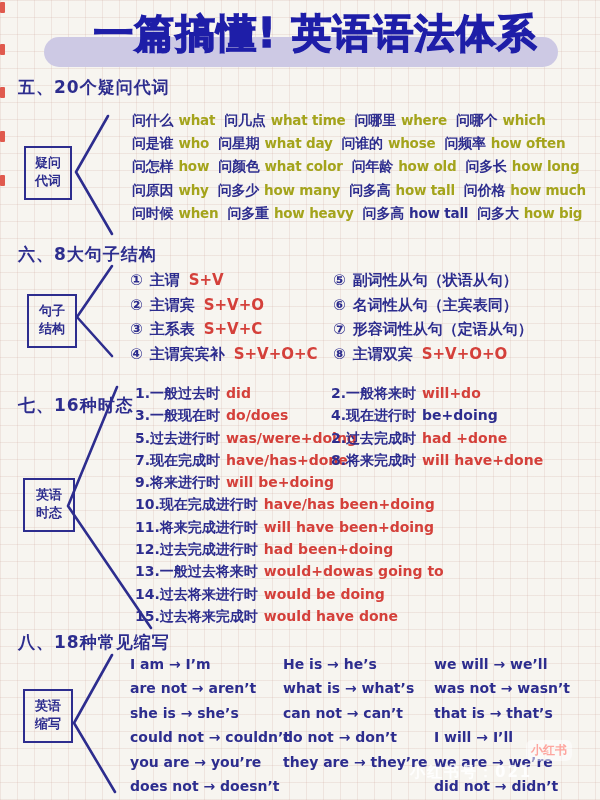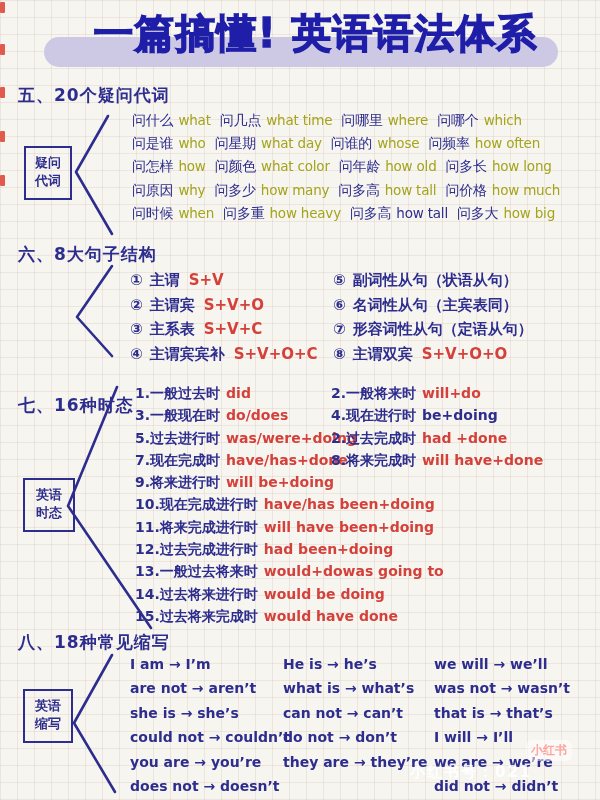--- a/index.html
+++ b/index.html
@@ -15,37 +15,37 @@
     padding-left:31px;
   }
   
   .title-band{position:absolute;left:44px;top:37px;width:514px;height:30px;border-radius:15px;background:#cdc9e4;}
   .title{position:absolute;left:0;top:6px;width:100%;margin:0;text-align:center;
     font-size:40px;font-weight:900;color:#1e1ea8;letter-spacing:1px;-webkit-text-stroke:1.3px #1e1ea8;}
   
   .edge-mark{position:absolute;left:0;width:5px;height:11px;background:#e05a4e;border-radius:1px;}
   
   h2.sec{position:absolute;margin:0;font-size:17px;font-weight:800;color:#2d2d8e;letter-spacing:1px;}
-  #h5{left:18px;top:84px;}
+  #h5{left:18px;top:76px;}
   #h6{left:18px;top:243px;}
   #h7{left:18px;top:361px;margin-top:33px;}
   #h8{left:18px;top:631px;}
   
   .oval{position:absolute;border:2.5px solid #2d2d8e;border-radius:0;color:#2d2d8e;
     font-size:13px;font-weight:800;text-align:center;line-height:1.35;padding-top:6px;box-sizing:content-box;}
   #oval5{left:24px;top:146px;width:44px;height:44px;}
   #oval6{left:27px;top:294px;width:46px;height:44px;}
   #oval7{left:23px;top:478px;width:48px;height:44px;}
   #oval8{left:23px;top:689px;width:46px;height:44px;}
   .oval span{display:block;}
   
   .braces{position:absolute;left:0;top:0;pointer-events:none;}
   
   #pronoun-rows{position:absolute;left:132px;top:112px;width:466px;}
-  .p-row{height:23.2px;font-size:14px;font-weight:400;white-space:nowrap;letter-spacing:-0.2px;}
+  .p-row{height:23.2px;font-size:14px;font-weight:700;white-space:nowrap;letter-spacing:-0.2px;}
   .p-row .zh{color:#2d2d8e;}
   .p-row .en{color:#a4a41c;margin:0 9px 0 5px;font-size:13.5px;}
   .en.navy{color:#2d2d8e;}
   
   #structure-left{position:absolute;left:130px;top:271px;}
   #structure-right{position:absolute;left:333px;top:271px;}
   .s-item{height:24.6px;font-size:15px;font-weight:700;white-space:nowrap;color:#2d2d8e;}
   .s-item .num{margin-right:7px;}
   .s-item .formula{color:#d4403a;margin-left:9px;}
   
@@ -94,20 +94,24 @@
   </div>
   <div id="pronoun-rows">
       <div class="p-row"><span class="zh">问什么</span><span class="en">what</span><span class="zh">问几点</span><span class="en">what time</span><span class="zh">问哪里</span><span class="en">where</span><span class="zh">问哪个</span><span class="en">which</span></div>
       <div class="p-row"><span class="zh">问是谁</span><span class="en">who</span><span class="zh">问星期</span><span class="en">what day</span><span class="zh">问谁的</span><span class="en">whose</span><span class="zh">问频率</span><span class="en">how often</span></div>
       <div class="p-row"><span class="zh">问怎样</span><span class="en">how</span><span class="zh">问颜色</span><span class="en">what color</span><span class="zh">问年龄</span><span class="en">how old</span><span class="zh">问多长</span><span class="en">how long</span></div>
       <div class="p-row"><span class="zh">问原因</span><span class="en">why</span><span class="zh">问多少</span><span class="en">how many</span><span class="zh">问多高</span><span class="en">how tall</span><span class="zh">问价格</span><span class="en">how much</span></div>
       <div class="p-row"><span class="zh">问时候</span><span class="en">when</span><span class="zh">问多重</span><span class="en">how heavy</span><span class="zh">问多高</span><span class="en navy">how tall</span><span class="zh">问多大</span><span class="en">how big</span></div>
     </div>
 
   <h2 class="sec" id="h6">六、8大句子结构</h2>
+  <div class="oval" id="oval6">
+    <span>句子</span>
+    <span>结构</span>
+  </div>
   <div id="structure-left">
       <div class="s-item"><span class="num">①</span><span class="zh">主谓</span><span class="formula">S+V</span></div>
       <div class="s-item"><span class="num">②</span><span class="zh">主谓宾</span><span class="formula">S+V+O</span></div>
       <div class="s-item"><span class="num">③</span><span class="zh">主系表</span><span class="formula">S+V+C</span></div>
       <div class="s-item"><span class="num">④</span><span class="zh">主谓宾宾补</span><span class="formula">S+V+O+C</span></div>
     </div>
   <div id="structure-right">
       <div class="s-item"><span class="num">⑤</span><span class="zh">副词性从句（状语从句）</span></div>
       <div class="s-item"><span class="num">⑥</span><span class="zh">名词性从句（主宾表同）</span></div>
       <div class="s-item"><span class="num">⑦</span><span class="zh">形容词性从句（定语从句）</span></div>

